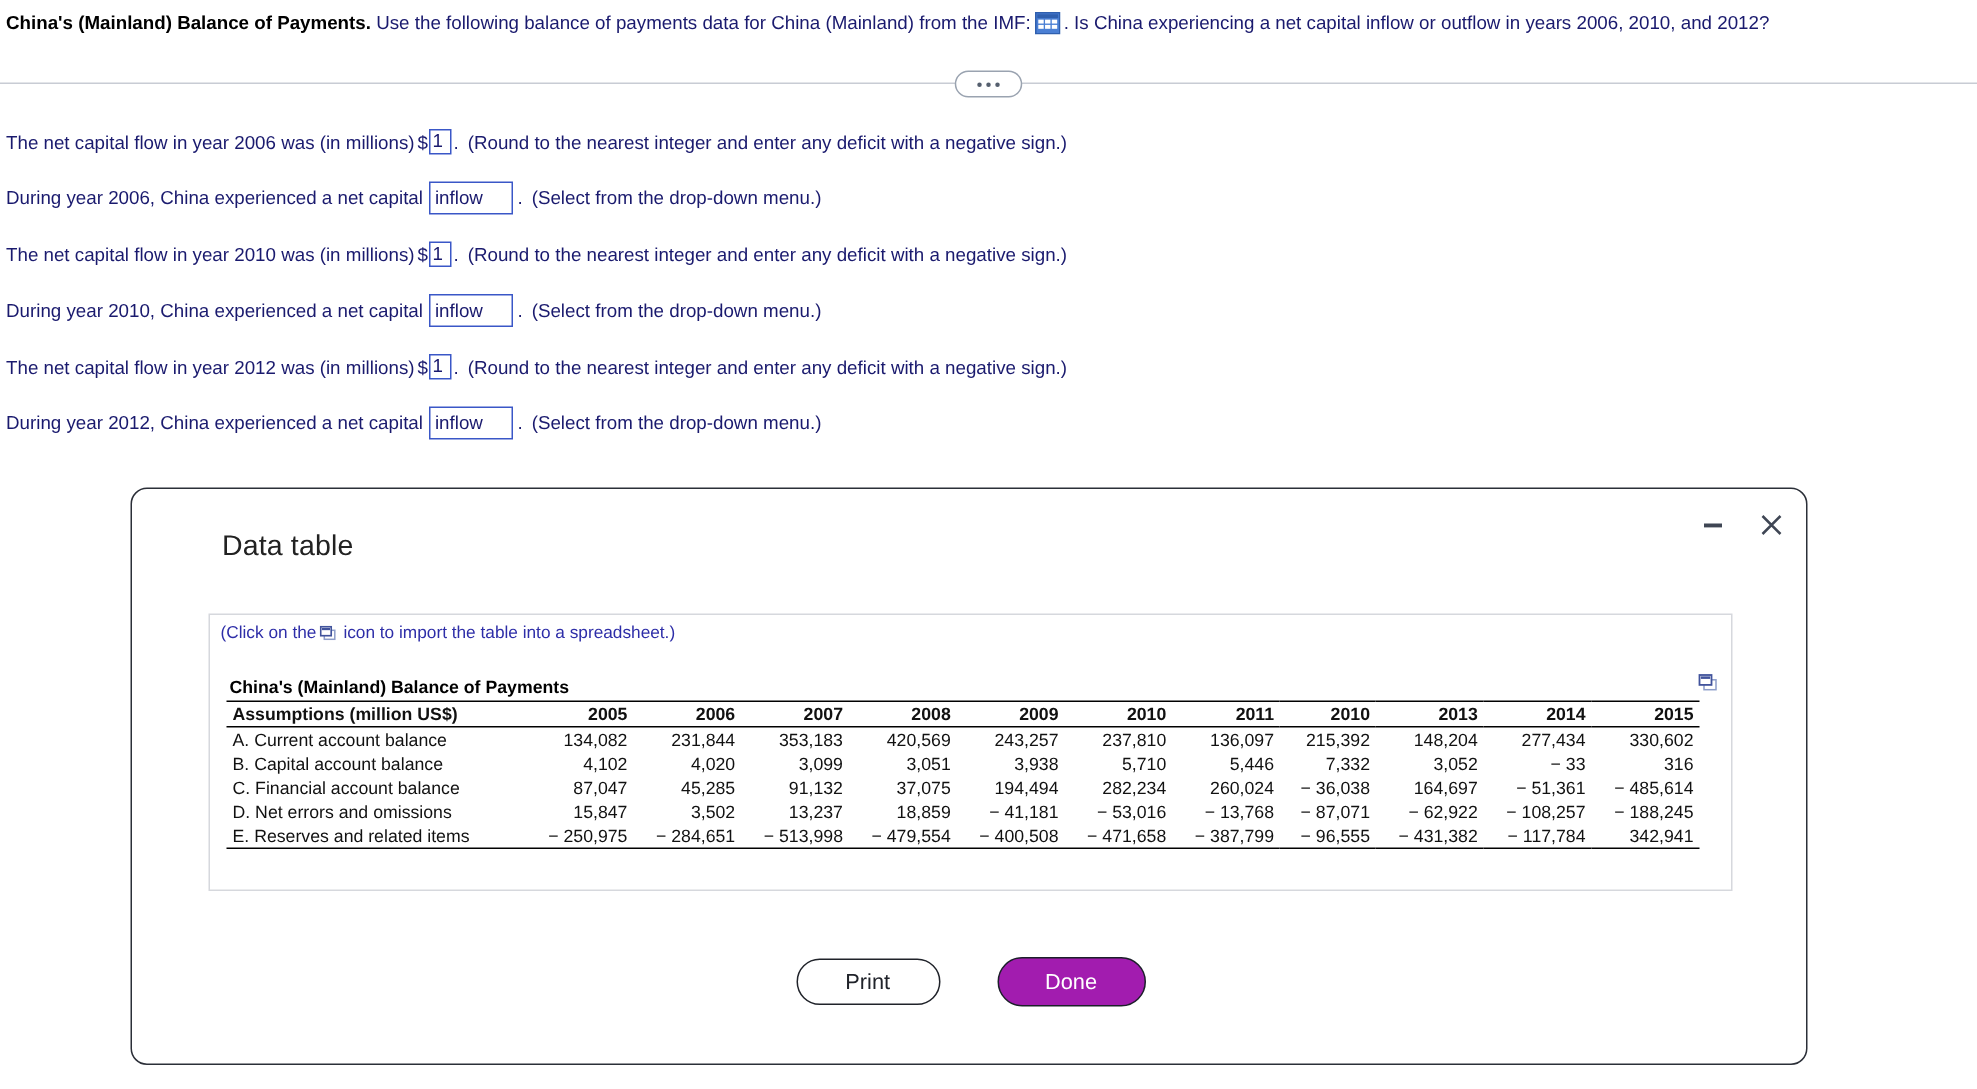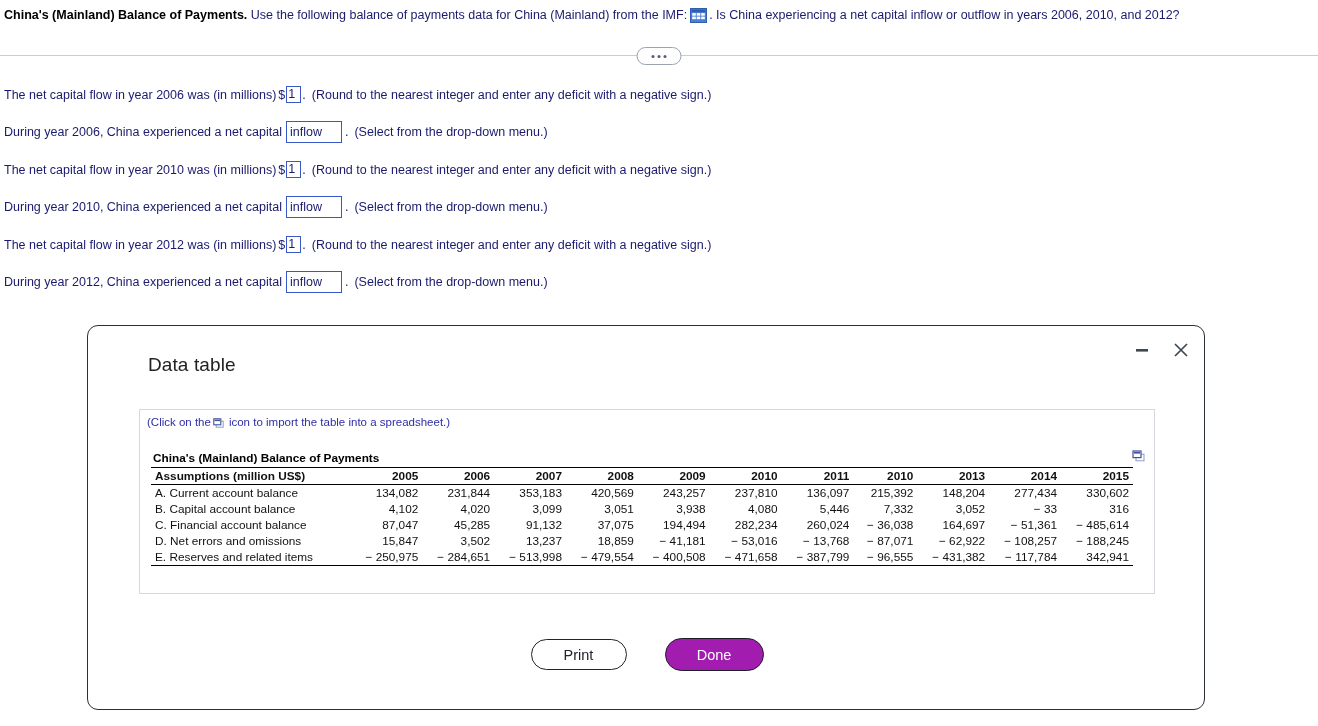--- a/index.html
+++ b/index.html
@@ -414,21 +414,21 @@
           <td>277,434</td>
           <td>330,602</td>
         </tr>
         <tr>
           <td class="rowhead">B. Capital account balance</td>
           <td>4,102</td>
           <td>4,020</td>
           <td>3,099</td>
           <td>3,051</td>
           <td>3,938</td>
-          <td>4,080</td>
+          <td>5,710</td>
           <td>5,446</td>
           <td>7,332</td>
           <td>3,052</td>
           <td>− 33</td>
           <td>316</td>
         </tr>
         <tr>
           <td class="rowhead">C. Financial account balance</td>
           <td>87,047</td>
           <td>45,285</td>

